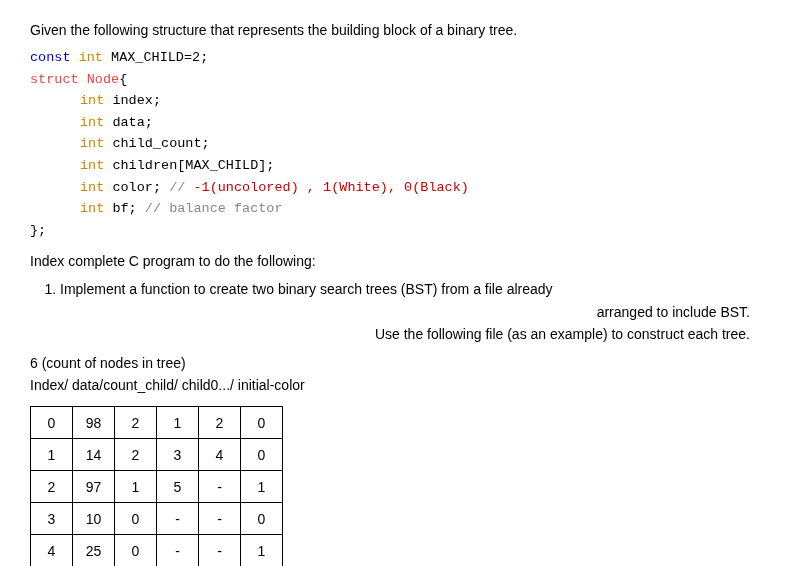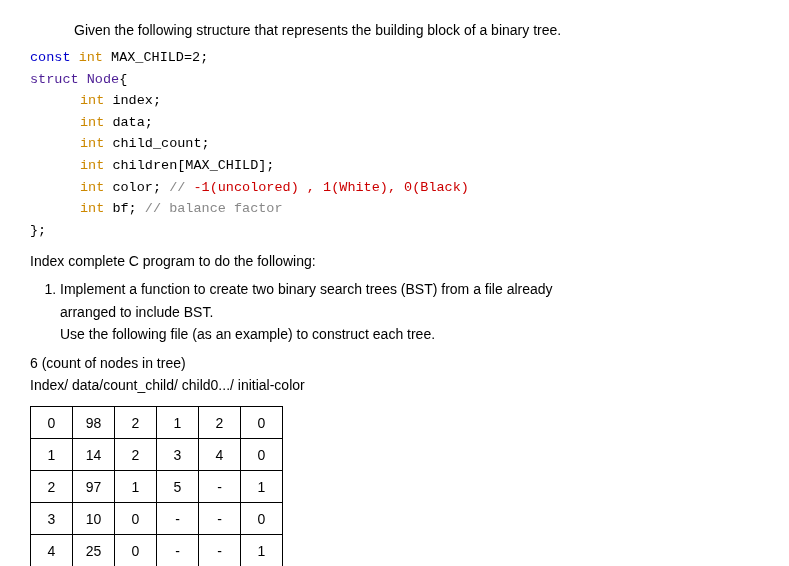--- a/index.html
+++ b/index.html
@@ -19,40 +19,39 @@
     }
 
     .content-wrapper {
       max-width: 720px;
     }
 
     .intro-text {
       color: #000000;
       margin-bottom: 6px;
       line-height: 1.5;
-      margin-left: 44px;
     }
 
     .code-block {
       font-family: 'Courier New', Courier, monospace;
       font-size: 13.5px;
       line-height: 1.6;
       margin-bottom: 10px;
     }
 
     .code-keyword {
       color: #0000cc;
     }
 
     .code-type {
       color: #cc8800;
     }
 
     .code-struct {
-      color: #4c1d95;
+      color: #ef4444;
     }
 
     .code-comment {
       color: #888888;
     }
 
     .code-comment-highlight {
       color: #cc0000;
     }
 
@@ -81,20 +80,21 @@
 
     .instructions ol li {
       margin-bottom: 4px;
       line-height: 1.6;
     }
 
     .sub-text {
       padding-left: 40px;
       display: block;
       line-height: 1.6;
+      text-align: right;
     }
 
     .count-text {
       margin-top: 6px;
       line-height: 1.6;
     }
 
     .index-text {
       line-height: 1.6;
       margin-bottom: 4px;

